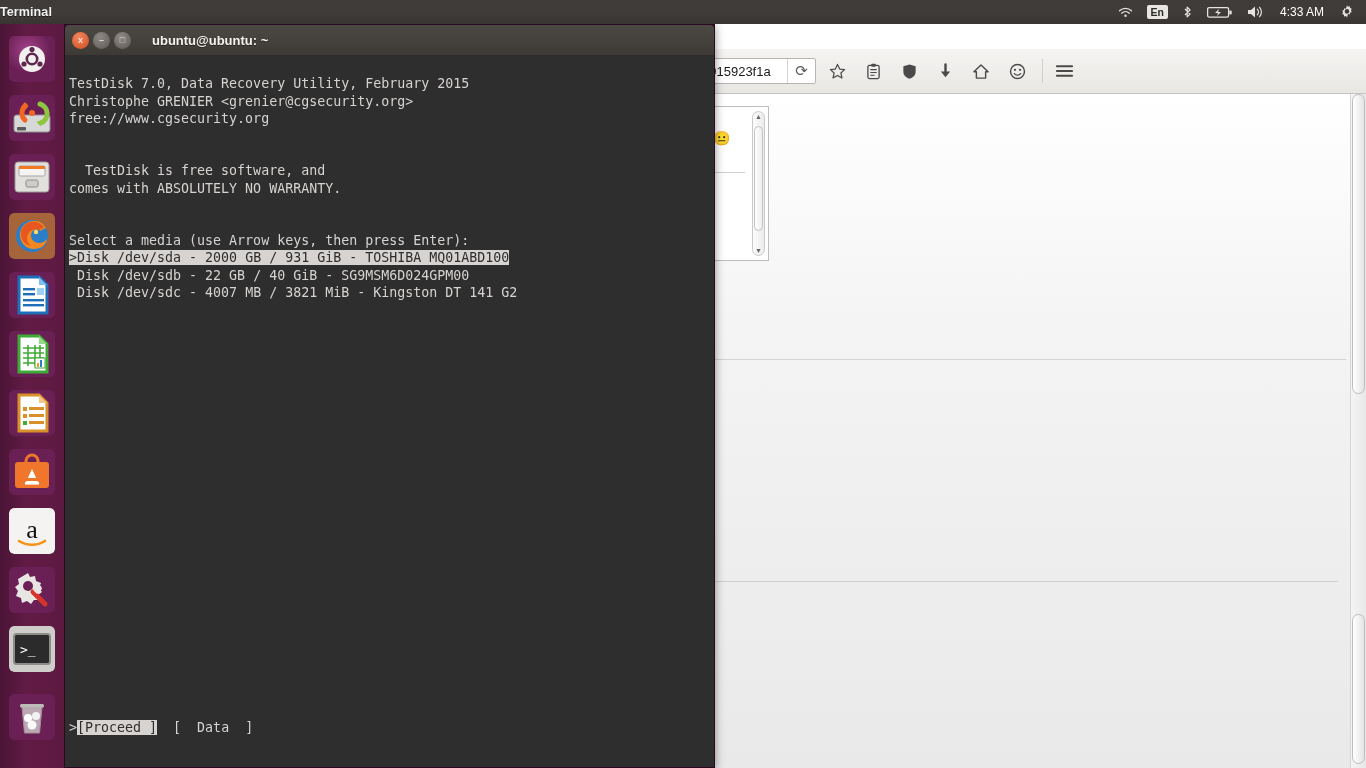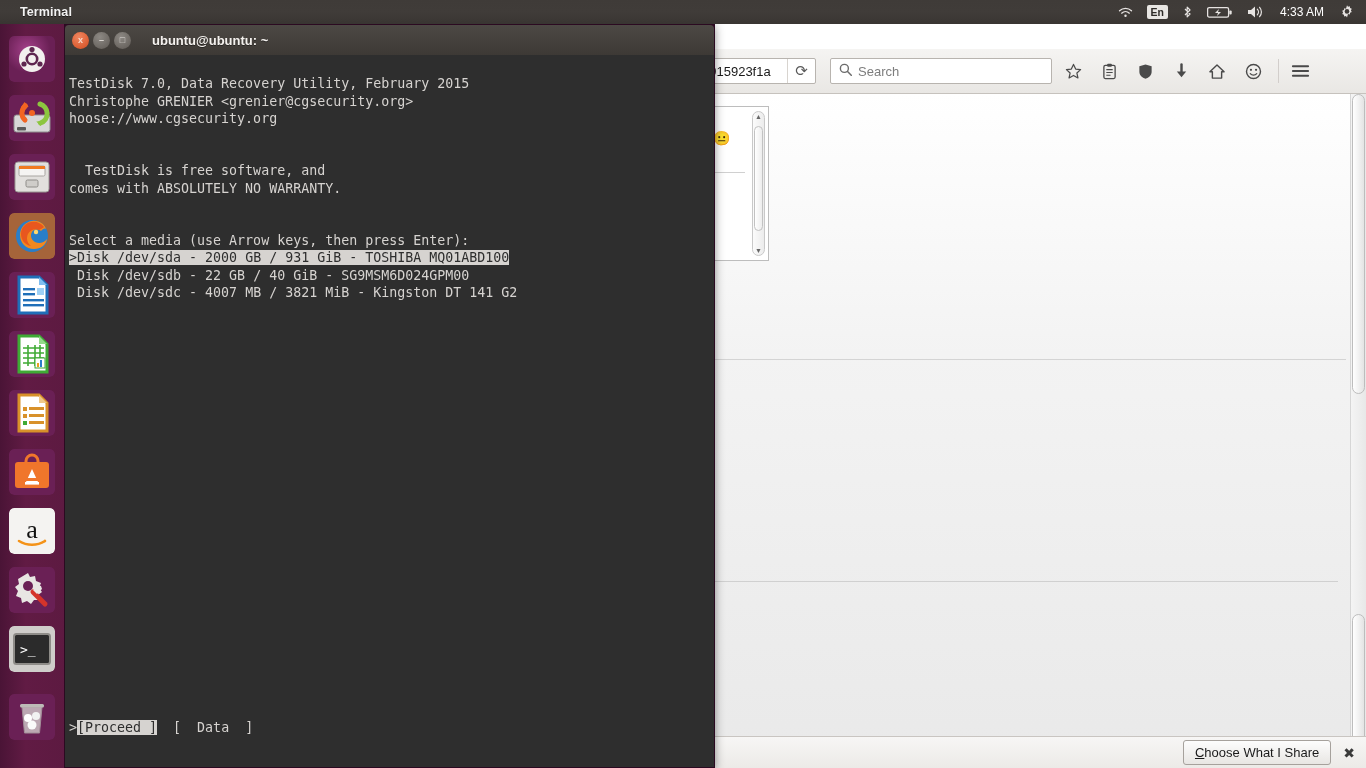--- a/index.html
+++ b/index.html
@@ -13,21 +13,21 @@
   
   #top-panel {
     position: absolute; top: 0; left: 0;
     width: 1366px; height: 24px;
     background: linear-gradient(to bottom, #3f3b38 0%, #403c39 50%, #393532 100%);
     display: flex; align-items: center;
     z-index: 400;
   }
   #top-panel .app-name {
     color: #f2f2f2; font-size: 12.5px; font-weight: bold;
-    margin-left: 20px; letter-spacing: .1px;
+    margin-left: 0; letter-spacing: .1px;
     text-shadow: 0 1px 0 rgba(0,0,0,.5);
   }
   #top-panel .indicators {
     margin-left: auto; display: flex; align-items: center; gap: 0px;
     padding-right: 4px;
   }
   #top-panel .ind {
     display: flex; align-items: center; justify-content: center;
     height: 24px; padding: 0 7px; color: #e6e3e1; font-size: 12px;
   }
@@ -472,29 +472,20 @@
       </svg>
   </div>
 </div>
 
 <div id="firefox">
 
   <div id="ff-chrome">
     <div class="urlbar">
       <span>d915923f1a</span>
       <span class="reload">⟳</span>
-    </div>
-    <div class="searchbar">
-      <span>
-        <svg width="13" height="13" viewBox="0 0 14 14">
-            <circle cx="5.8" cy="5.8" r="4.3" stroke="#6b6b6b" stroke-width="1.5" fill="none"></circle>
-            <path d="M9.2 9.2l4 4" stroke="#6b6b6b" stroke-width="1.6" stroke-linecap="round"></path>
-          </svg>
-      </span>
-      <span>Search</span>
     </div>
     <span class="ff-btn">
       <svg width="17" height="17" viewBox="0 0 18 18">
           <path d="M9 1.5l2.3 4.9 5.2.6-3.9 3.6 1.1 5.2L9 13.2 4.3 15.8l1.1-5.2L1.5 7l5.2-.6z" stroke="#4a4a4a" stroke-width="1.3" fill="none" stroke-linejoin="round"></path>
         </svg>
     </span>
     <span class="ff-btn">
       <svg width="15" height="17" viewBox="0 0 16 18">
           <rect x="2" y="2.5" width="12" height="14" rx="1.6" stroke="#4a4a4a" stroke-width="1.4" fill="none"></rect>
           <rect x="5.5" y="0.8" width="5" height="3" rx="1" fill="#4a4a4a"></rect>
@@ -659,38 +650,34 @@
 
     </div>
   </div>
 
   <div id="page-scroll">
     <span class="sarrow" style="top:2px;">▲</span>
     <div class="thumb"></div>
     <div class="thumb2"></div>
   </div>
 
-  <div id="share-bar">
-    <button class="share-btn"><u>C</u><span>hoose What I Share</span></button>
-    <span class="share-close">✖</span>
-  </div>
 </div>
 
 <div id="terminal">
   <div id="term-title">
     <span class="wbtn wb-close">x</span>
     <span class="wbtn wb-min">–</span>
     <span class="wbtn wb-max">□</span>
     <span class="ttl">ubuntu@ubuntu: ~</span>
   </div>
 
   <div id="term-body">
 <span>TestDisk 7.0, Data Recovery Utility, February 2015</span>
 <span>Christophe GRENIER &lt;grenier@cgsecurity.org&gt;</span>
-<span>hoose://www.cgsecurity.org</span>
+<span>free://www.cgsecurity.org</span>
 <span class="blank"></span>
 <span>  TestDisk is free software, and</span>
 <span>comes with ABSOLUTELY NO WARRANTY.</span>
 <span class="blank"></span>
 <span>Select a media (use Arrow keys, then press Enter):</span>
 <span><span class="hl"><span>&gt;</span><span>Disk /dev/sda - 2000 GB / 931 GiB - TOSHIBA MQ01ABD100</span></span></span>
 <span><span> </span><span>Disk /dev/sdb - 22 GB / 40 GiB - SG9MSM6D024GPM00</span></span>
 <span><span> </span><span>Disk /dev/sdc - 4007 MB / 3821 MiB - Kingston DT 141 G2</span></span>
 <div id="term-spacer"></div>
 <span><span>&gt;</span><span class="hl">[Proceed ]</span><span>  </span><span>[  Data  ]</span></span>

